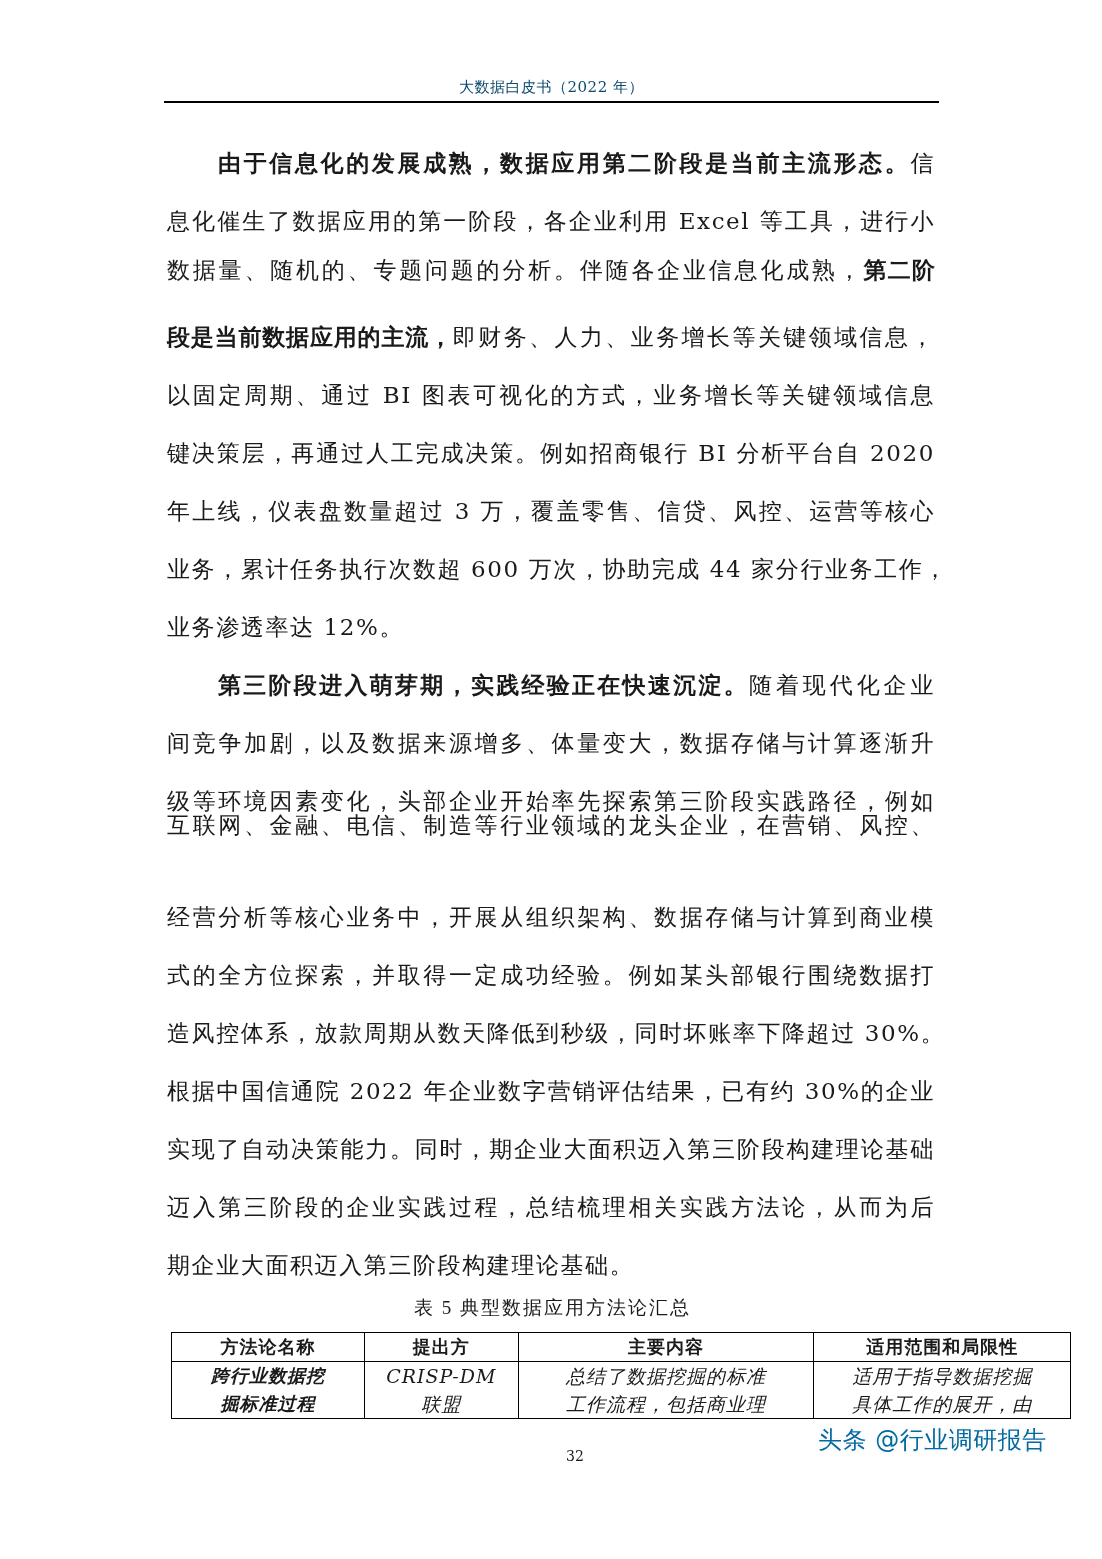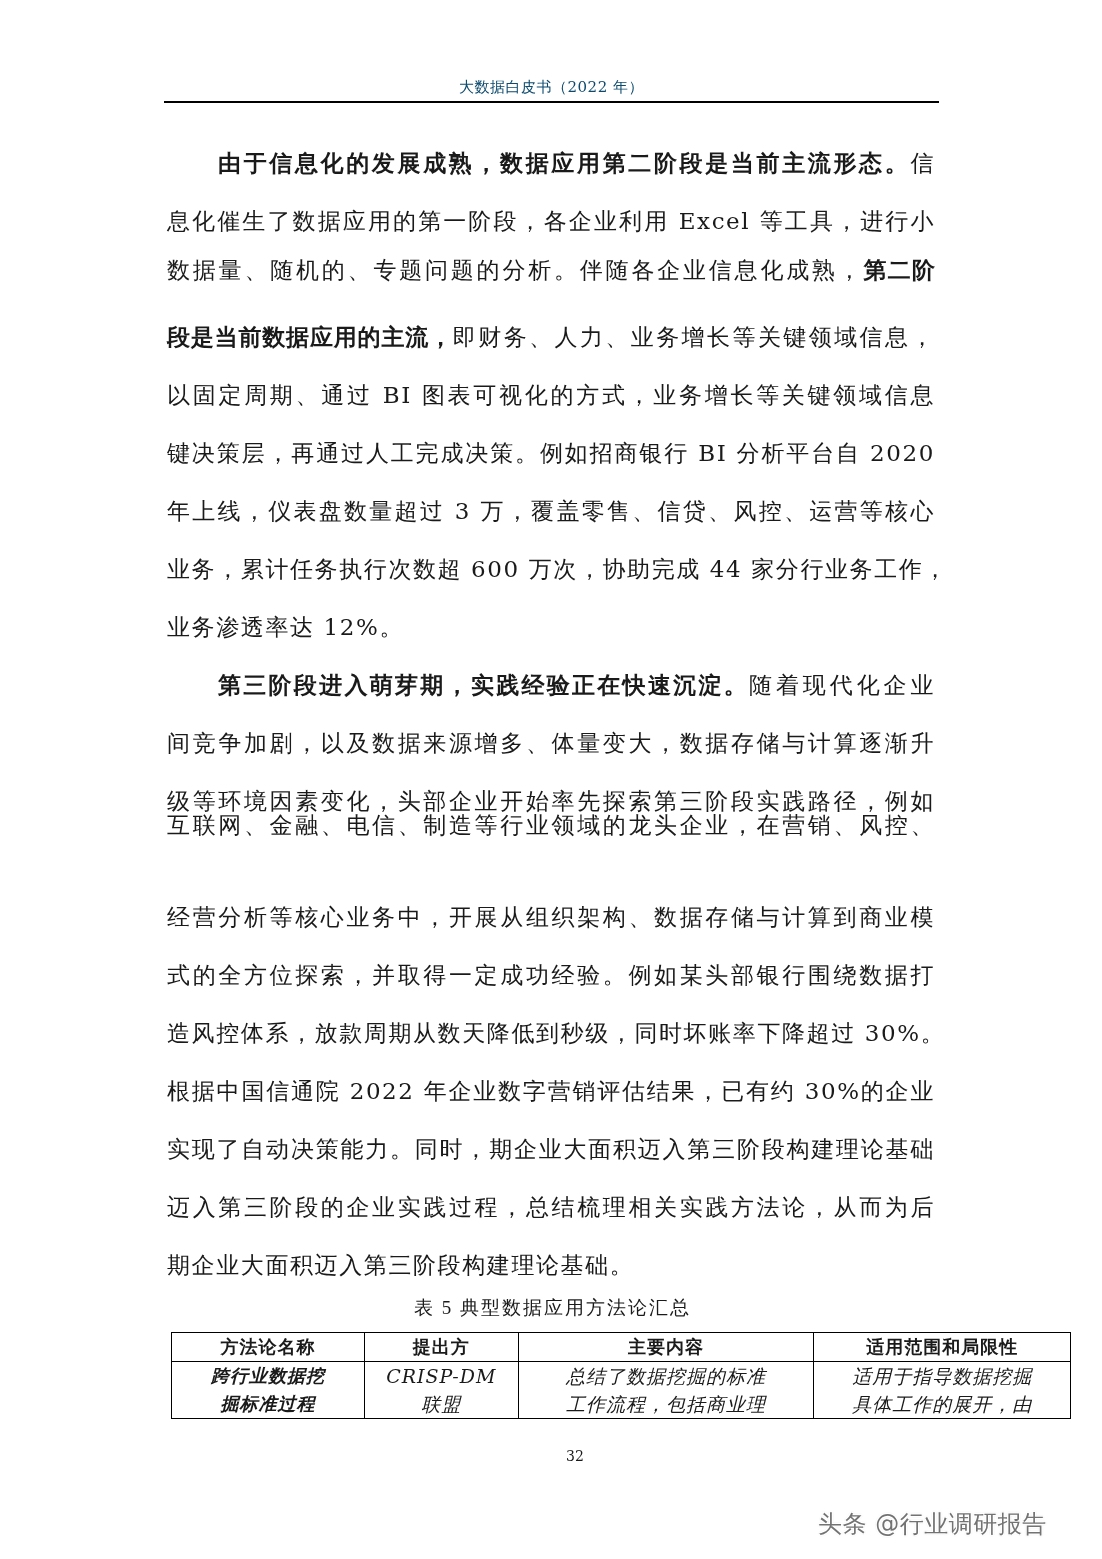--- a/index.html
+++ b/index.html
@@ -16,22 +16,22 @@
   .caption { position: absolute; left: 160px; width: 785px; top: 1295px; text-align: center;
              font-size: 19px; letter-spacing: 2px; font-family: Liberation Serif, serif; }
   table.methods { position: absolute; left: 157px; top: 1332px; width: 900px;
                   border-collapse: collapse; font-size: 19px; margin-left: 14px; }
   table.methods th, table.methods td { border: 1.5px solid #000; text-align: center; padding: 0 4px;
                   line-height: 28px; vertical-align: top; }
   table.methods th { font-family: "DejaVu Sans", "Liberation Sans", sans-serif; font-weight: bold; font-size: 18px; height: 28px; letter-spacing: 1px; }
   table.methods td { letter-spacing: 1px; font-style: italic; }
   table.methods td.bold { font-family: "DejaVu Sans", "Liberation Sans", sans-serif; font-weight: bold; font-size: 18px; }
   .page-number { position: absolute; left: 560px; width: 30px; top: 1448px; text-align: center; font-size: 14px; }
-  .watermark { position: absolute; left: 818px; top: 1508px; font-family: "DejaVu Sans", "Liberation Sans", sans-serif;
-               font-size: 24px; color: #737373; letter-spacing: 0.5px;
+  .watermark { position: absolute; left: 818px; top: 1424px; font-family: "DejaVu Sans", "Liberation Sans", sans-serif;
+               font-size: 24px; color: #0369a1; letter-spacing: 0.5px;
                text-shadow: 1px 1px 0 #fff, -1px -1px 0 #fff, 1px -1px 0 #fff, -1px 1px 0 #fff, 0 0 2px #999; }
 </style>
 </head>
 <body>
 
 <div>
   <div class="header-title">大数据白皮书（2022 年）</div>
   <div class="header-rule"></div>
 </div>
 

